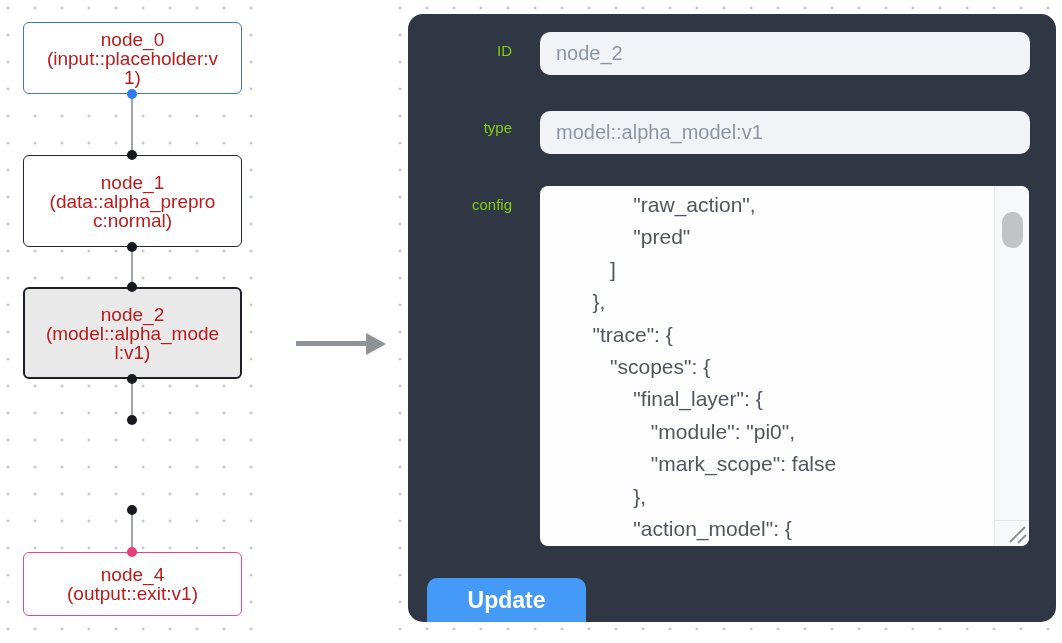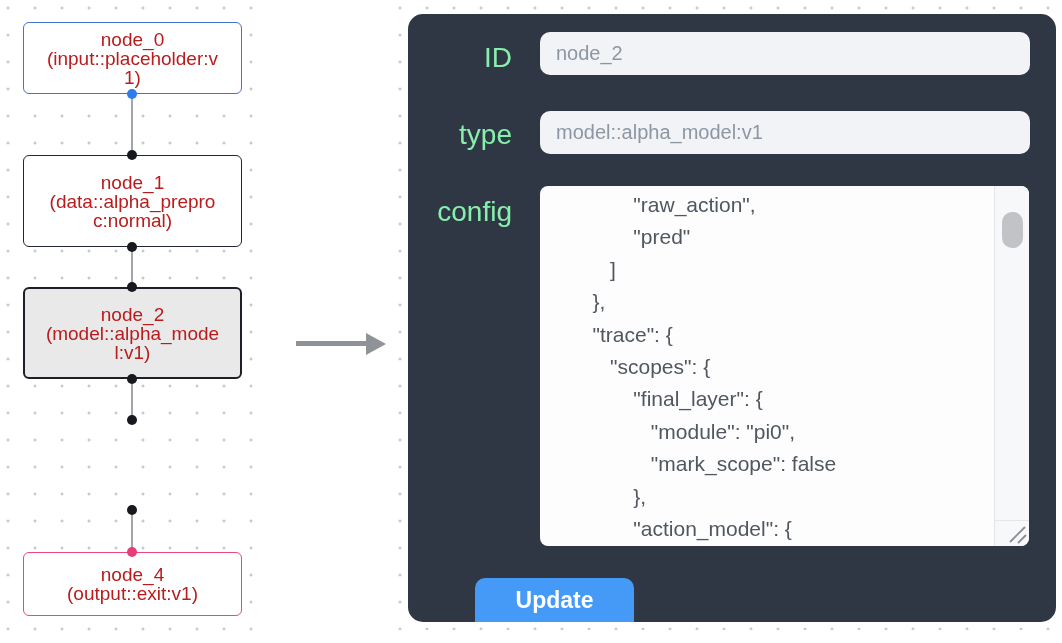--- a/index.html
+++ b/index.html
@@ -40,21 +40,21 @@
   
   #annot-label{position:absolute;left:297px;top:297px;width:90px;font-size:30px;color:#15181d;
         font-weight:500;letter-spacing:1px;}
   #arrow-shaft{position:absolute;left:296px;top:341px;width:72px;height:4.5px;background:#8f9398;}
   #arrow-head{position:absolute;left:366px;top:332.5px;width:0;height:0;
         border-top:11px solid transparent;border-bottom:11px solid transparent;border-left:20px solid #8f9398;}
 
   
   #panel{position:absolute;left:408px;top:14px;width:648px;height:608px;background:#2f3744;
         border-radius:15px;overflow:hidden;}
-  .fld-label{position:absolute;left:0;width:104px;text-align:right;font-size:28px;color:#86efac;}
+  .fld-label{position:absolute;left:0;width:104px;text-align:right;font-size:15px;color:#84cc16;}
   #lbl-id{top:28px;}
   #lbl-type{top:105px;}
   #lbl-config{top:182px;}
   .fld-input{position:absolute;left:132px;width:490px;height:43px;box-sizing:border-box;
         background:#f1f3f6;border:none;border-radius:10px;font-size:20px;color:#8d97a4;
         padding:0 0 0 16px;font-family:"Liberation Sans","DejaVu Sans",sans-serif;outline:none;}
   #inp-id{top:18px;}
   #inp-type{top:97px;}
 
   #config-box{position:absolute;left:132px;top:172px;width:489px;height:360px;background:#fdfdfe;
@@ -66,21 +66,21 @@
   #cfg-scroll-track{position:absolute;right:0;top:0;width:35px;height:334px;background:#f7f8f9;
         border-left:1px solid #e4e6e9;box-sizing:border-box;}
   #cfg-scroll-thumb{position:absolute;right:6px;top:26px;width:21px;height:36px;background:#c2c3c6;
         border-radius:10px;cursor:pointer;}
   #cfg-corner{position:absolute;right:0;top:334px;width:35px;height:26px;background:#f7f8f9;
         border-left:1px solid #e4e6e9;border-top:1px solid #e4e6e9;box-sizing:border-box;}
   #cfg-resize{position:absolute;right:1px;bottom:1px;cursor:nwse-resize;}
 
   #update-btn{position:absolute;left:19px;top:564px;width:159px;height:44px;background:#459af7;
         border:none;border-radius:10px 10px 0 0;color:#ffffff;font-size:23px;font-weight:600;
-        font-family:"Liberation Sans","DejaVu Sans",sans-serif;cursor:pointer;margin-left:48px;}
+        font-family:"Liberation Sans","DejaVu Sans",sans-serif;cursor:pointer;}
 </style>
 </head>
 <body>
 
 <div id="stage">
 
   <div id="dots-left" class="dots"></div>
   <div id="dots-panel" class="dots"></div>
 
   <div id="edge0" class="edge"></div>

